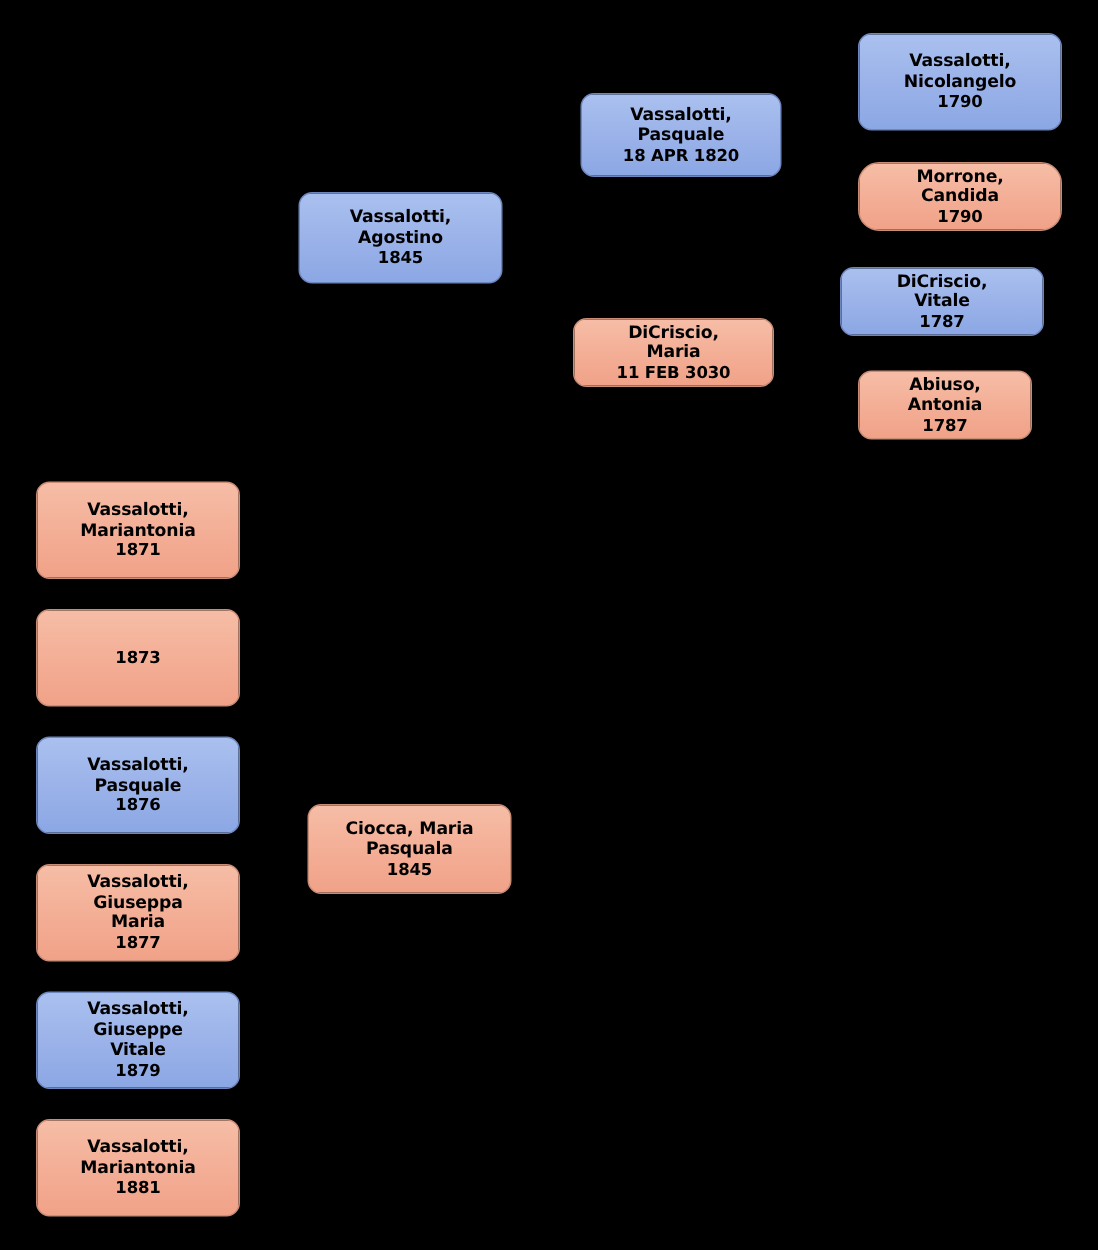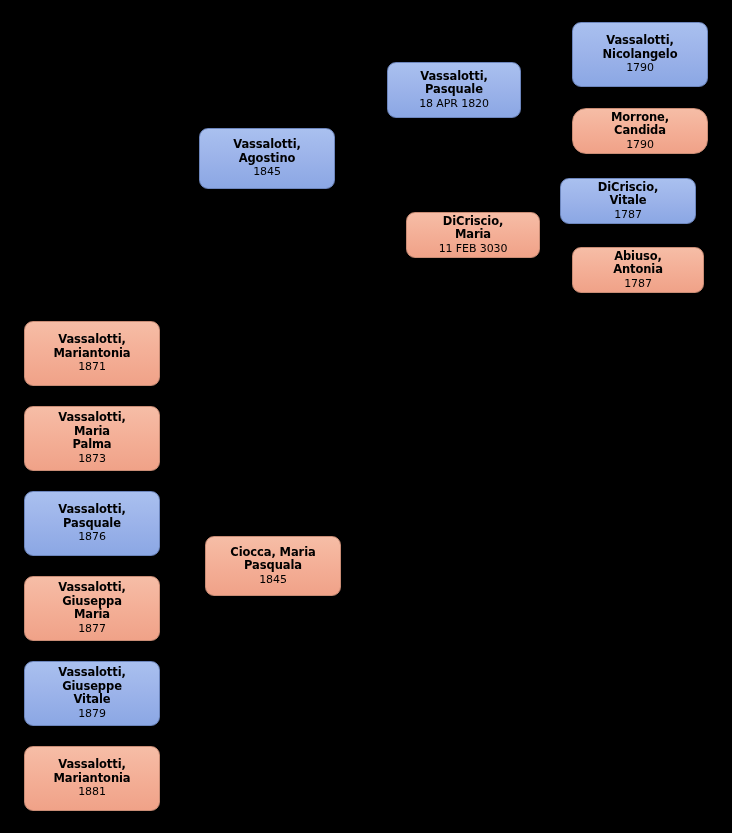--- a/index.html
+++ b/index.html
@@ -48,21 +48,21 @@
     border-color: #c98c75;
   }
   .person-name {
     font-size: 11.5px;
     font-weight: bold;
     letter-spacing: -0.1px;
     white-space: pre-line;
   }
   .person-date {
     font-size: 11px;
-    font-weight: normal;
+    font-weight: bold;
     letter-spacing: -0.1px;
     margin-top: 1px;
     text-align: right;
   }
 </style>
 </head>
 <body>
 
 <div id="chart-canvas">
     <div class="person-node male" style="left: 572px; top: 22px; width: 136px; height: 65px;">
@@ -71,51 +71,49 @@
       <div class="person-date">1790</div>
     </div>
     <div class="person-node female" style="left: 572px; top: 108px; width: 136px; height: 46px; border-radius: 14px;">
       <div class="person-name">Morrone, Candida</div>
       <div class="person-date">1790</div>
     </div>
     <div class="person-node male" style="left: 560px; top: 178px; width: 136px; height: 46px;">
       <div class="person-name">DiCriscio, Vitale</div>
       <div class="person-date">1787</div>
     </div>
-    <div class="person-node female" style="left: 572px; top: 247px; width: 132px; height: 46px;">
+    <div class="person-node female" style="left: 572px; top: 247px; width: 116px; height: 46px;">
       <div class="person-name">Abiuso, Antonia</div>
       <div class="person-date">1787</div>
     </div>
     <div class="person-node male" style="left: 387px; top: 62px; width: 134px; height: 56px;">
       <div class="person-name">Vassalotti,
 Pasquale</div>
       <div class="person-date">18 APR 1820</div>
     </div>
-    <div class="person-node female" style="left: 406px; top: 212px; width: 134px; height: 46px;">
+    <div class="person-node female" style="left: 382px; top: 212px; width: 134px; height: 46px;">
       <div class="person-name">DiCriscio, Maria</div>
       <div class="person-date">11 FEB 3030</div>
     </div>
     <div class="person-node male" style="left: 199px; top: 128px; width: 136px; height: 61px;">
       <div class="person-name">Vassalotti,
 Agostino</div>
       <div class="person-date">1845</div>
     </div>
     <div class="person-node female" style="left: 205px; top: 536px; width: 136px; height: 60px;">
       <div class="person-name">Ciocca, Maria
 Pasquala</div>
       <div class="person-date">1845</div>
     </div>
     <div class="person-node female" style="left: 24px; top: 321px; width: 136px; height: 65px;">
       <div class="person-name">Vassalotti,
 Mariantonia</div>
       <div class="person-date">1871</div>
     </div>
     <div class="person-node female" style="left: 24px; top: 406px; width: 136px; height: 65px;">
-      <div class="person-name">Vassalotti, Maria
-Palma</div>
       <div class="person-date">1873</div>
     </div>
     <div class="person-node male" style="left: 24px; top: 491px; width: 136px; height: 65px;">
       <div class="person-name">Vassalotti,
 Pasquale</div>
       <div class="person-date">1876</div>
     </div>
     <div class="person-node female" style="left: 24px; top: 576px; width: 136px; height: 65px;">
       <div class="person-name">Vassalotti,
 Giuseppa Maria</div>

